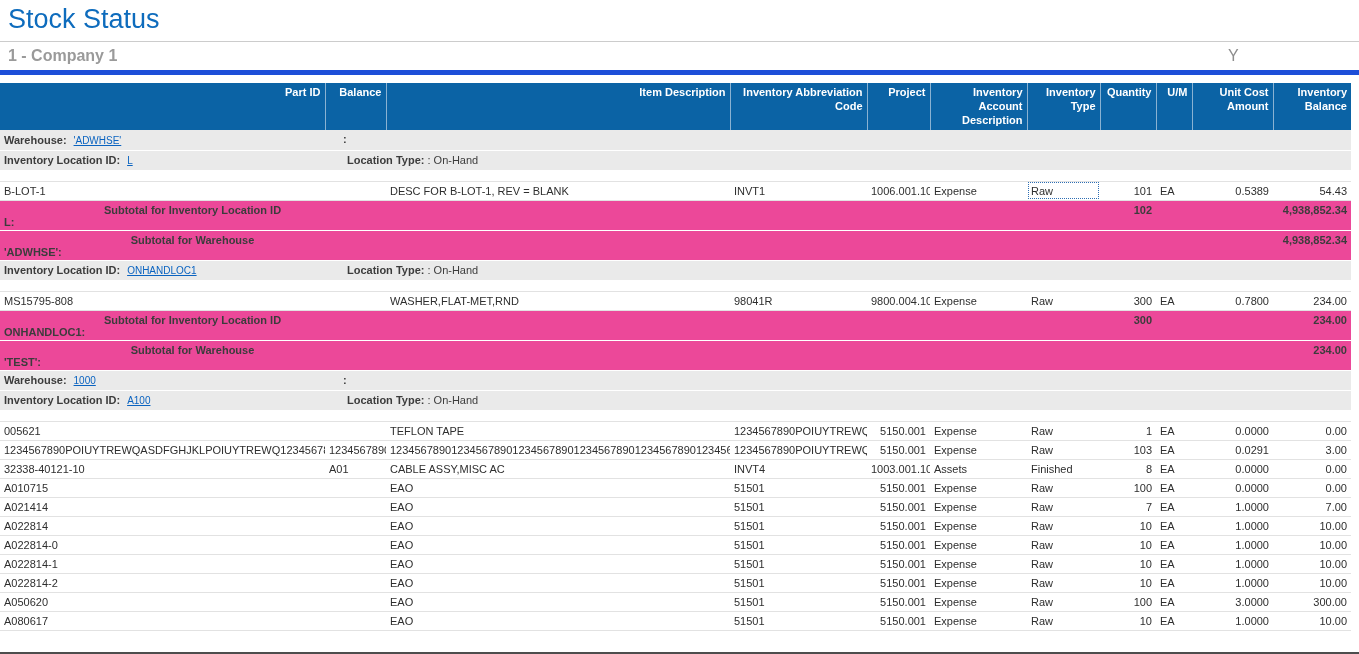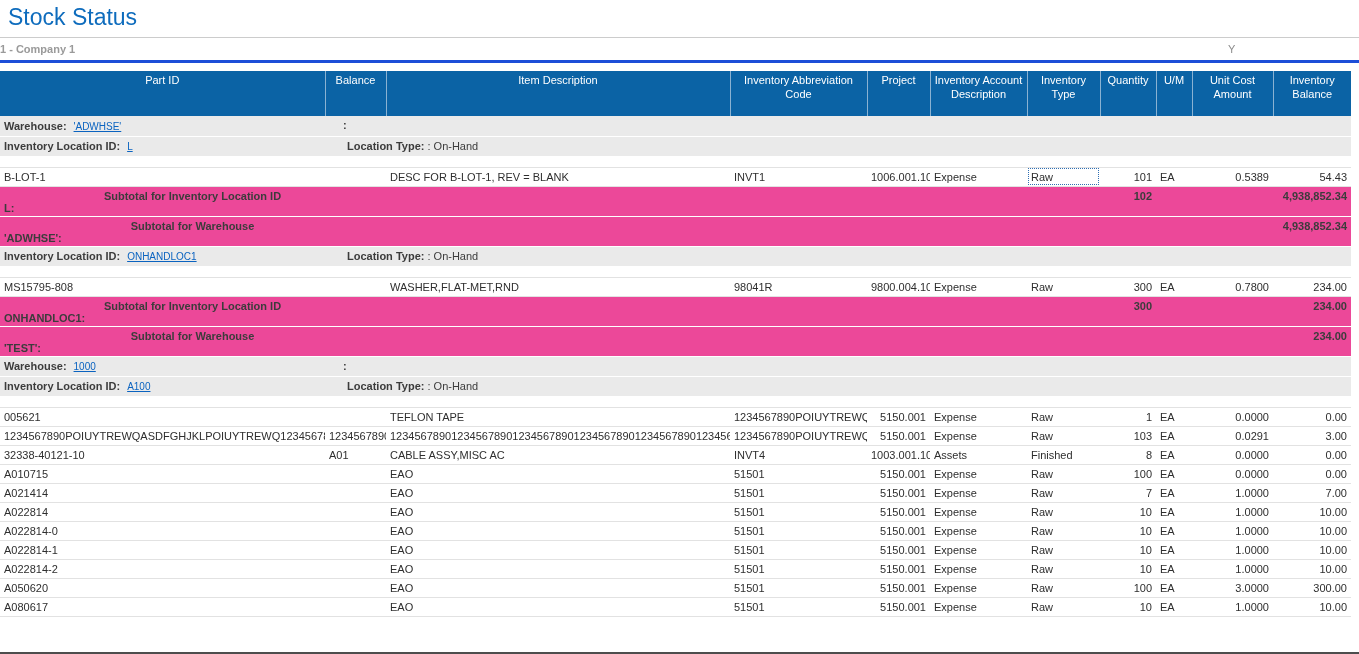--- a/index.html
+++ b/index.html
@@ -2,34 +2,34 @@
 <html><head>
 <meta charset="utf-8">
 <style>
   * { margin:0; padding:0; box-sizing:border-box; }
   html,body { background:#fff; }
   body {
     width:1359px; height:654px; overflow:hidden; position:relative;
     font-family:"Liberation Sans", sans-serif;
   }
   .title-block { border-bottom:1px solid #cccccc; }
-  .report-title { color:#0e6cbd; font-size:23px; font-weight:400; padding:4px 8px 6px; }
+  .report-title { color:#0e6cbd; font-size:27px; font-weight:400; padding:4px 8px 6px; }
   .sub-row {
-    position:relative; padding:5px 0; font-size:11px; font-weight:bold;
-    color:#9a9a9a; border-bottom:3px solid #1d4ed8;
+    position:relative; padding:5px 8px; font-size:16px; font-weight:bold;
+    color:#9a9a9a; border-bottom:5px solid #1d4ed8;
   }
   .flag { position:absolute; left:1228px; top:5px; font-weight:normal; color:#8d8d8d; }
 
   .stock-table {
     margin-top:8px; border-collapse:collapse; table-layout:fixed;
     width:1351px; font-size:11px;
   }
   thead th {
-    background:#0b63a5; color:#fff; font-size:11px; font-weight:normal;
-    text-align:center; vertical-align:top; padding:3px 4px;
+    background:#0b63a5; color:#fff; font-size:11px; font-weight:bold;
+    text-align:right; vertical-align:top; padding:3px 4px;
     border-right:1px solid #8ab2d2; height:45px; line-height:1.25;
   }
   thead th:last-child { border-right:0; }
 
   tbody td { padding:1px 4px; white-space:nowrap; overflow:hidden; font-size:11px; color:#2e2e2e; }
   .al-left  { text-align:left; }
   .al-right { text-align:right; }
 
   tr.row-data td { height:19px; border-bottom:1px solid #e2e2e2; }
   td.focus { outline:1px dotted #2f6fb4; outline-offset:-2px; }

